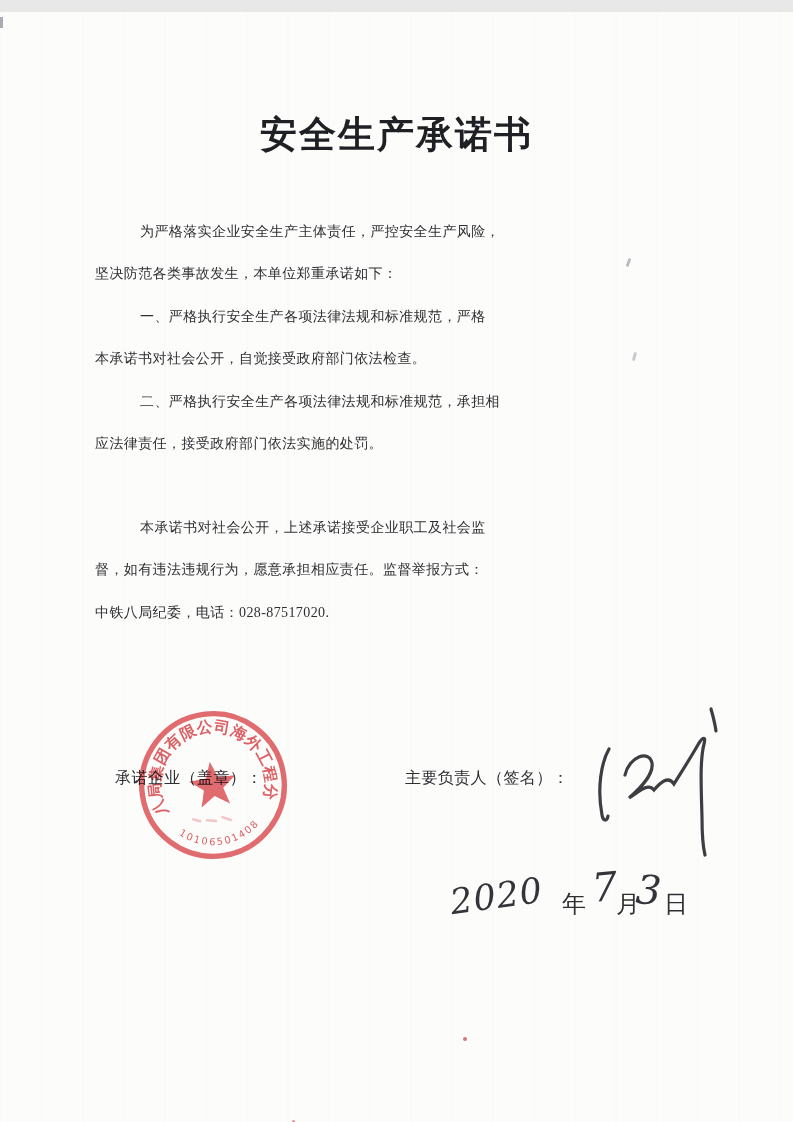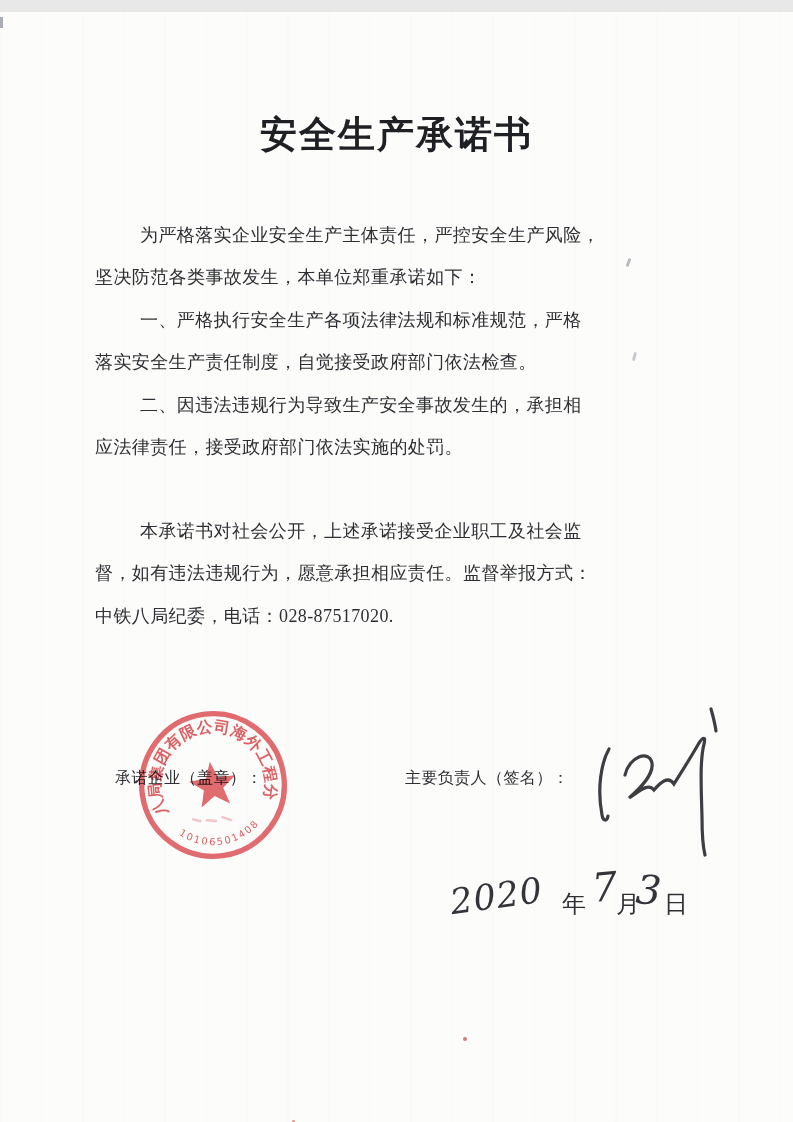--- a/index.html
+++ b/index.html
@@ -14,21 +14,21 @@
   }
   .title{
     position:absolute;left:0;right:0;top:98px;
     margin:0;text-align:center;
     font-size:37px;font-weight:bold;letter-spacing:2px;
     color:#1f2023;
   }
   .bline{
     position:absolute;left:95px;
     white-space:nowrap;
-    font-size:18px;letter-spacing:0.4px;
+    font-size:14px;letter-spacing:0.4px;
     color:#2e2f33;
   }
   .bline.indent{left:140px;}
   .l1{top:211px;} .l2{top:253px;} .l3{top:296px;text-align:right;} .l4{top:338px;}
   .l5{top:381px;} .l6{top:423px;} .l7{top:507px;} .l8{top:549px;} .l9{top:592px;}
   .siglabel{
     position:absolute;top:756px;
     font-size:16px;letter-spacing:0.4px;color:#2e2f33;white-space:nowrap;
   }
   .company-label{left:115px;}
@@ -73,22 +73,22 @@
 </head>
 <body>
 
 <div class="page">
 
   <h1 class="title">安全生产承诺书</h1>
 
   <div class="bline indent l1">为严格落实企业安全生产主体责任，严控安全生产风险，</div>
   <div class="bline l2">坚决防范各类事故发生，本单位郑重承诺如下：</div>
   <div class="bline indent l3">一、严格执行安全生产各项法律法规和标准规范，严格</div>
-  <div class="bline l4">落实安全生产责任制度，自觉接受政府部门依法检查。</div>
-  <div class="bline indent l5">二、因违法违规行为导致生产安全事故发生的，承担相</div>
+  <div class="bline l4">本承诺书对社会公开，自觉接受政府部门依法检查。</div>
+  <div class="bline indent l5">二、严格执行安全生产各项法律法规和标准规范，承担相</div>
   <div class="bline indent l7">本承诺书对社会公开，上述承诺接受企业职工及社会监</div>
   <div class="bline l6">应法律责任，接受政府部门依法实施的处罚。</div>
   <div class="bline l8">督，如有违法违规行为，愿意承担相应责任。监督举报方式：</div>
   <div class="bline l9">中铁八局纪委，电话：028-87517020.</div>
 
   <div class="siglabel company-label">承诺企业（盖章）：</div>
   <div class="siglabel principal-label">主要负责人（签名）：</div>
 
   <div class="stamp-wrap">
     <svg viewBox="0 0 170 170" xmlns="http://www.w3.org/2000/svg">

